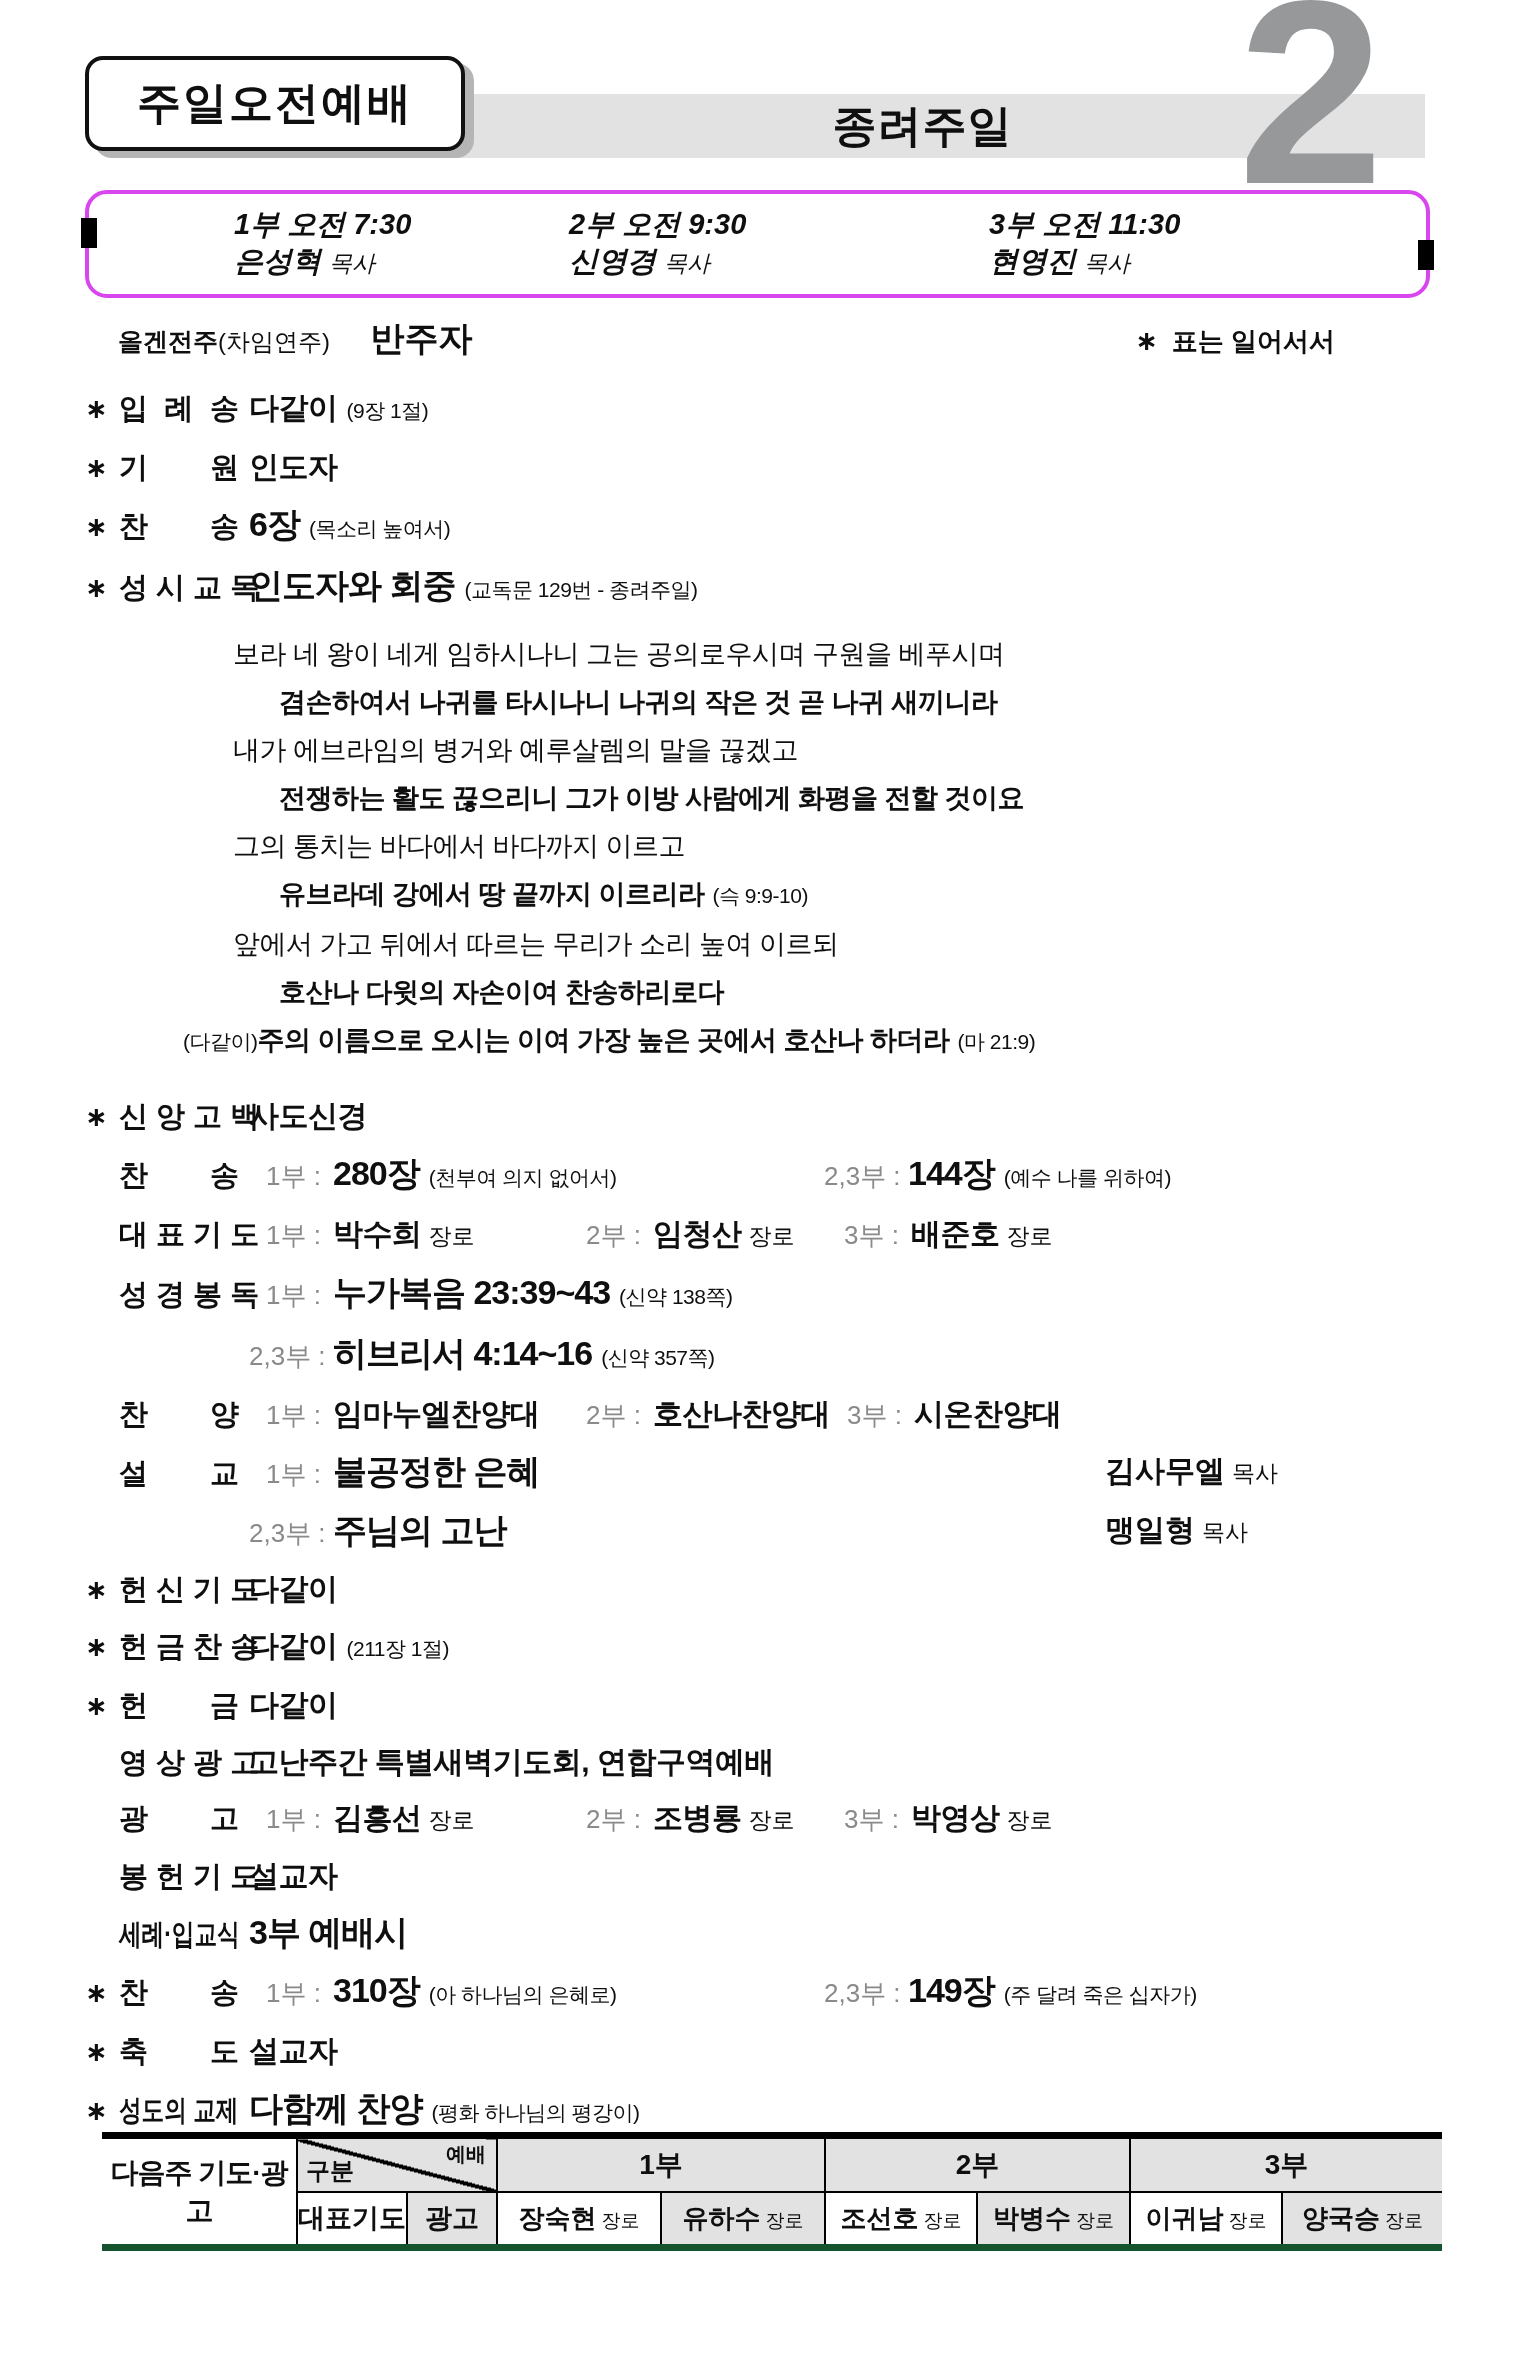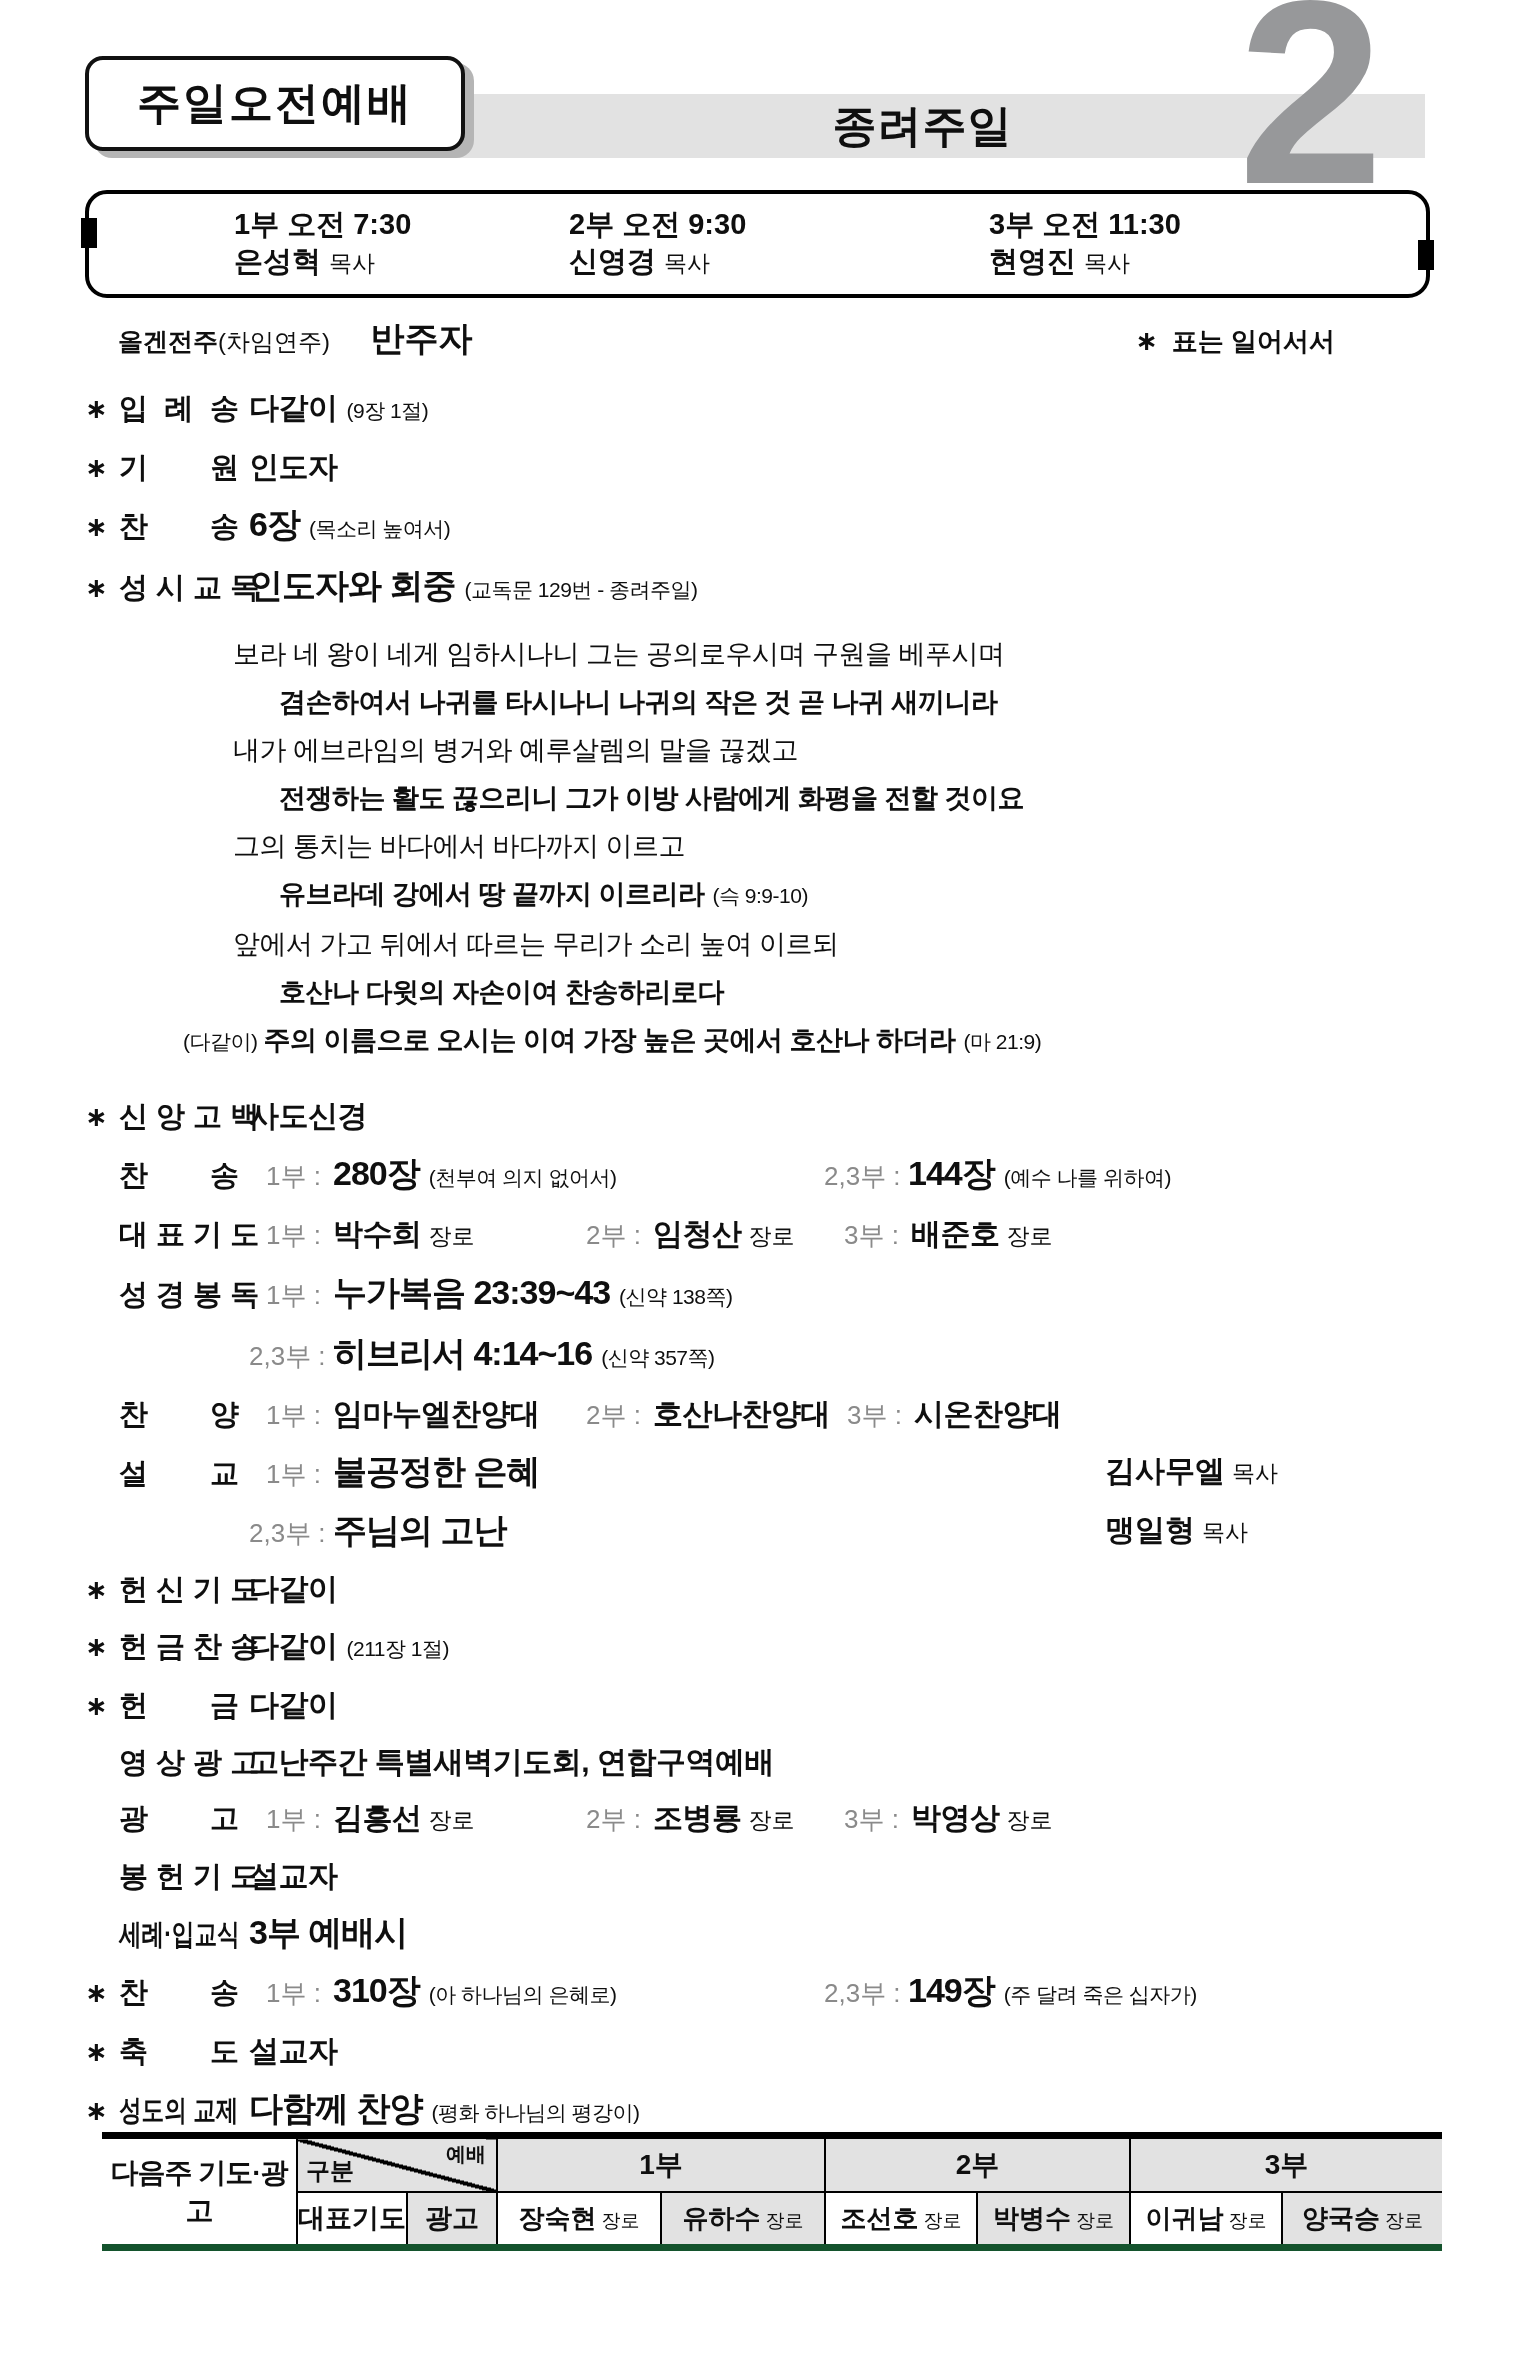--- a/index.html
+++ b/index.html
@@ -15,23 +15,23 @@
   .banner-text{font-size:44px;font-weight:800;letter-spacing:1px;}
   .title-box{position:absolute;left:85px;top:56px;z-index:2;background:#fff;
              border:4px solid #111;border-radius:18px;padding:14px 48px;
              box-shadow:9px 7px 0 #b5b5b5;}
   .title-text{font-size:44px;font-weight:800;letter-spacing:2px;}
   .page-number{position:absolute;left:1238px;top:-38px;z-index:3;
                font-size:262px;font-weight:700;line-height:1;color:#97989a;}
 
   
   .services-box{position:relative;margin:12px 105px 0 85px;height:108px;
-                border:4px solid #000000;border-radius:22px;
+                border:4px solid #d946ef;border-radius:22px;
                 display:grid;grid-template-columns:335px 420px auto;
-                padding:12px 0 0 145px;box-sizing:border-box;z-index:0;}
+                padding:12px 0 0 145px;box-sizing:border-box;z-index:0;font-style:italic;}
   .service-col{line-height:37px;white-space:nowrap;}
   .service-time{font-size:29px;font-weight:800;}
   .service-leader{font-size:29px;font-weight:800;}
   .service-leader-title{font-size:23px;font-weight:400;margin-left:8px;}
   .tab-sq{position:absolute;width:16px;height:30px;background:#000;}
   .tab-sq.left{left:-8px;top:24px;}
   .tab-sq.right{right:-8px;top:46px;}
 
   
   .preline{display:flex;justify-content:space-between;align-items:baseline;
@@ -67,21 +67,21 @@
   .speaker{position:absolute;left:1020px;top:0;line-height:40px;}
   .speaker-name{font-size:30px;font-weight:800;}
 
   
   .reading{margin:20px 0 30px 148px;}
   .reading-line{line-height:48px;white-space:nowrap;font-size:27px;font-weight:400;
                 letter-spacing:-0.5px;}
   .reading-line.bold{margin-left:46px;font-weight:800;}
   .reading-line.with-prefix{margin-left:-50px;}
   .reading-small{font-size:21px;font-weight:400;}
-  .reading-small.prefix{margin-right:6px;}
+  .reading-small.prefix{}
   .reading-line .suffix{margin-left:8px;}
 
   
   .next-week{position:absolute;left:102px;top:2132px;width:1340px;
              border-collapse:collapse;table-layout:fixed;
              border-top:7px solid #000;border-bottom:7px solid #14532d;}
   .next-week td{border:2px solid #000;text-align:center;vertical-align:middle;
                 padding:0;overflow:hidden;}
   .next-week tr td:first-child{border-left:none;}
   .next-week tr td:last-child{border-right:none;}

